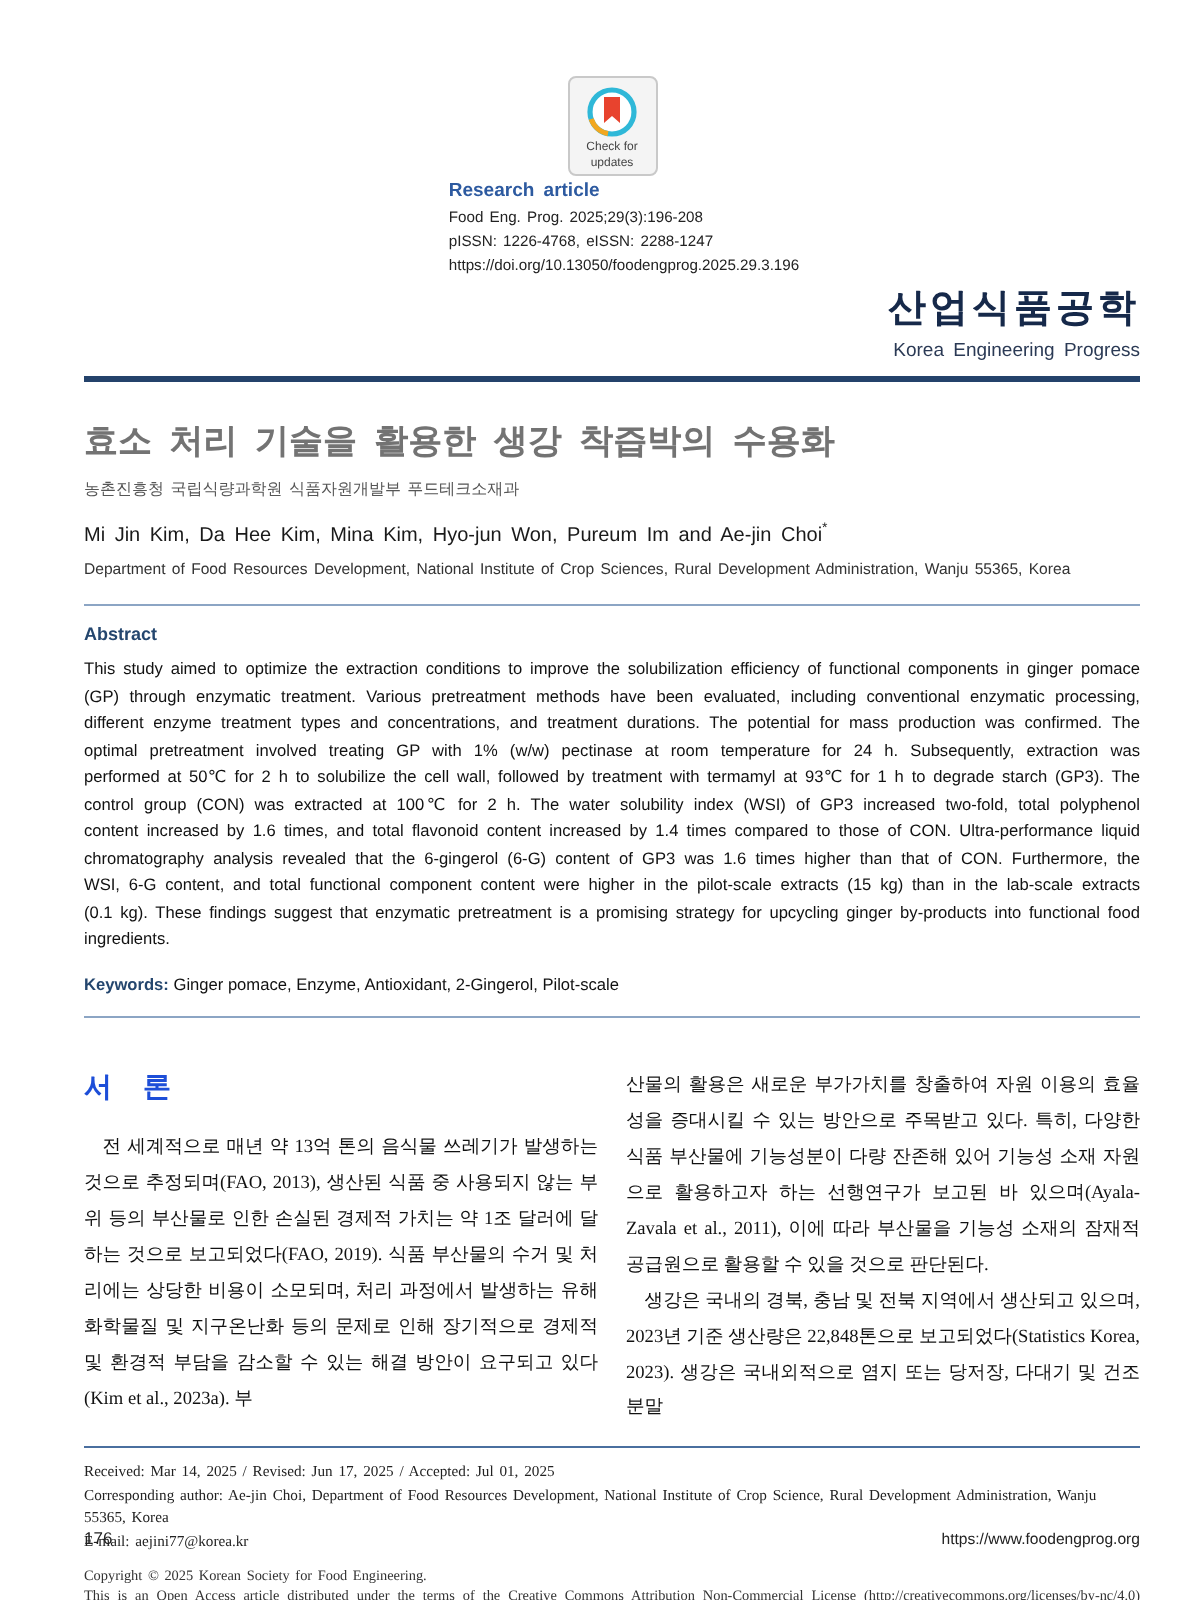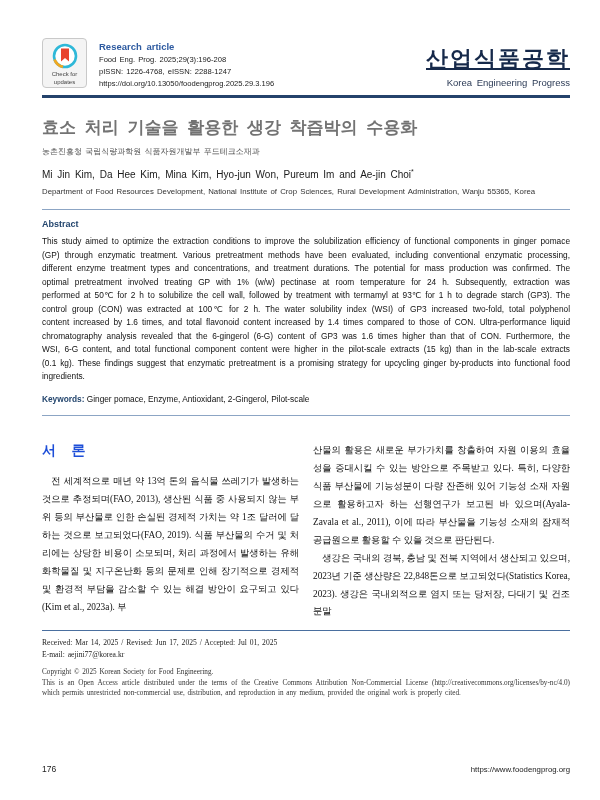--- a/index.html
+++ b/index.html
@@ -3,32 +3,32 @@
 <meta charset="utf-8">
 <style>
   * { margin:0; padding:0; box-sizing:border-box; }
   html,body { background:#e9e9e9; }
   .page {
     width:600px; height:800px; margin:0 auto; background:#ffffff;
     position:relative; font-family:"Liberation Sans","DejaVu Sans",sans-serif;
     padding:38px 30px 0 42px; overflow:hidden;
   }
   
-  .header { display:flex; align-items:flex-end; }
+  .header { display:flex; align-items:center;flex-direction:column; }
   .badge {
     width:45px; height:50px; border:1px solid #c9c9c9; border-radius:4px;
     background:#f4f4f4; display:flex; flex-direction:column; align-items:center;
     padding-top:3px; cursor:pointer; flex:0 0 auto;
   }
   .badge-text { font-size:6px; line-height:7px; color:#444; text-align:center; margin-top:1px; }
   .header-meta { margin-left:12px; padding-top:2px; }
   .article-type { font-size:9.5px; font-weight:bold; color:#2d5aa0; word-spacing:2px; }
   .meta-line { font-size:7.6px; color:#222; margin-top:3px; word-spacing:1px; }
   .journal-block { margin-left:auto; text-align:right; padding-top:4px; }
-  .journal-kr { font-size:22px; font-weight:bold; color:#16294a; letter-spacing:2px;text-decoration:underline; }
+  .journal-kr { font-size:19px; font-weight:bold; color:#16294a; letter-spacing:2px; }
   .journal-en { font-size:9.5px; color:#2b3a55; margin-top:3px; word-spacing:2px; }
   .rule-thick { height:3px; background:#24426b; margin-top:7px; }
   .rule-thin-light { height:1px; background:#8ca5c4; }
   .rule-thin-blue { height:1px; background:#4a6f9f; }
   
   .title-kr { margin-top:18px; font-size:17px; font-weight:bold; color:#737373; word-spacing:4px; }
   .authors-kr { margin-top:11px; font-size:10.5px; font-weight:bold; color:#1a1a1a; }
   .affil-kr { margin-top:7px; font-size:8px; color:#555; word-spacing:1px; }
   .title-en { margin-top:24px; font-size:15.5px; font-weight:bold; color:#24466e; line-height:1.35; max-width:400px; word-spacing:3px; }
   .authors-en { margin-top:11px; font-size:10px; color:#1a1a1a; word-spacing:2px; }
@@ -118,20 +118,21 @@
     </div>
     <div class="col">
       <div class="body-text">산물의 활용은 새로운 부가가치를 창출하여 자원 이용의 효율성을 증대시킬 수 있는 방안으로 주목받고 있다. 특히, 다양한 식품 부산물에 기능성분이 다량 잔존해 있어 기능성 소재 자원으로 활용하고자 하는 선행연구가 보고된 바 있으며(Ayala-Zavala et al., 2011), 이에 따라 부산물을 기능성 소재의 잠재적 공급원으로 활용할 수 있을 것으로 판단된다.</div>
       <div class="body-text indent">생강은 국내의 경북, 충남 및 전북 지역에서 생산되고 있으며, 2023년 기준 생산량은 22,848톤으로 보고되었다(Statistics Korea, 2023). 생강은 국내외적으로 염지 또는 당저장, 다대기 및 건조분말</div>
     </div>
   </div>
 
   <div class="rule-thin-blue footnote-rule"></div>
   <div class="footnote">
     <div>Received: Mar 14, 2025 / Revised: Jun 17, 2025 / Accepted: Jul 01, 2025</div>
+    <div>Corresponding author: Ae-jin Choi, Department of Food Resources Development, National Institute of Crop Science, Rural Development Administration, Wanju 55365, Korea</div>
     <div>E-mail: aejini77@korea.kr</div>
   </div>
   <div class="copyright-block">
     <div>Copyright © 2025 Korean Society for Food Engineering.</div>
     <div>This is an Open Access article distributed under the terms of the Creative Commons Attribution Non-Commercial License (http://creativecommons.org/licenses/by-nc/4.0) which permits unrestricted non-commercial use, distribution, and reproduction in any medium, provided the original work is properly cited.</div>
   </div>
 
   <div class="page-footer">
     <div class="page-number">176</div>
     <div class="site-url">https://www.foodengprog.org</div>

